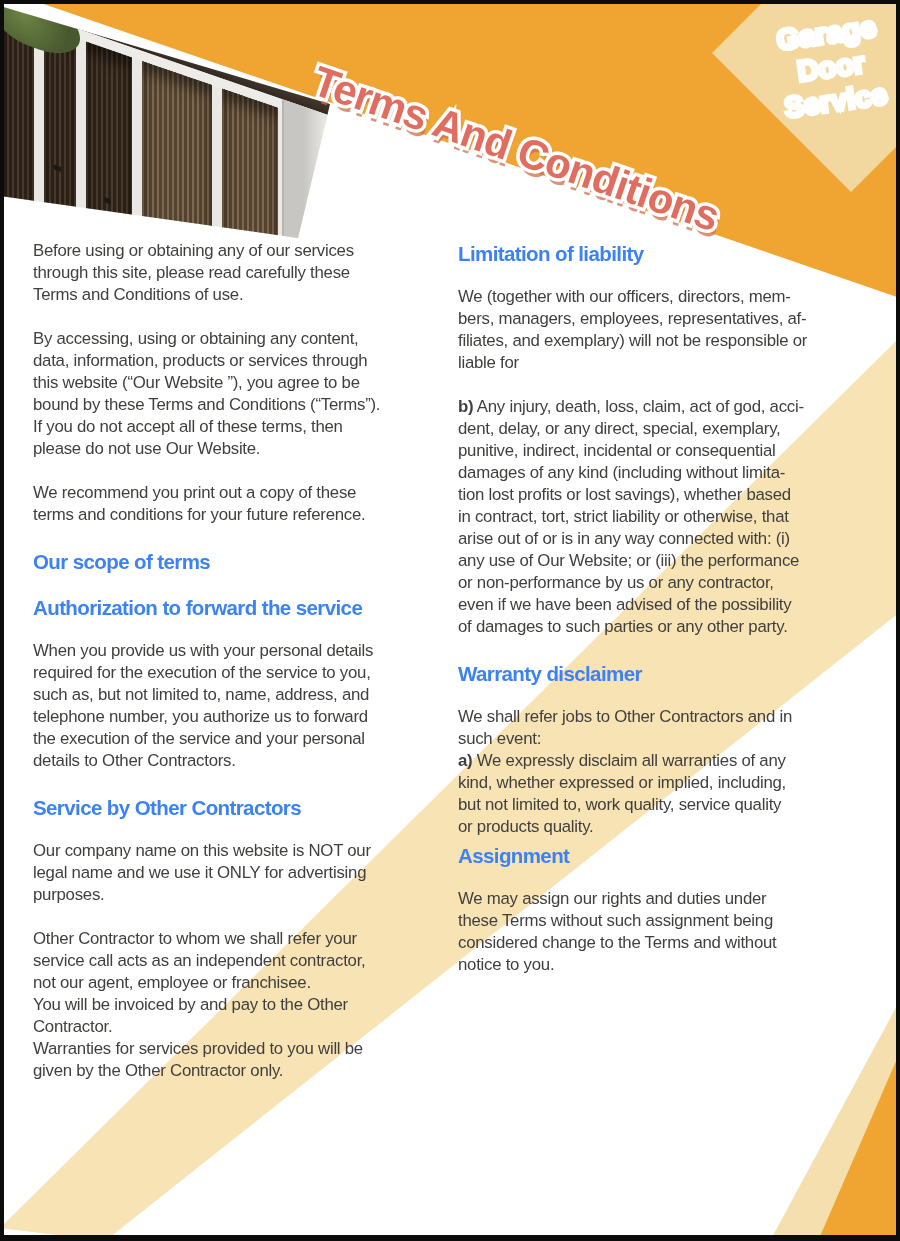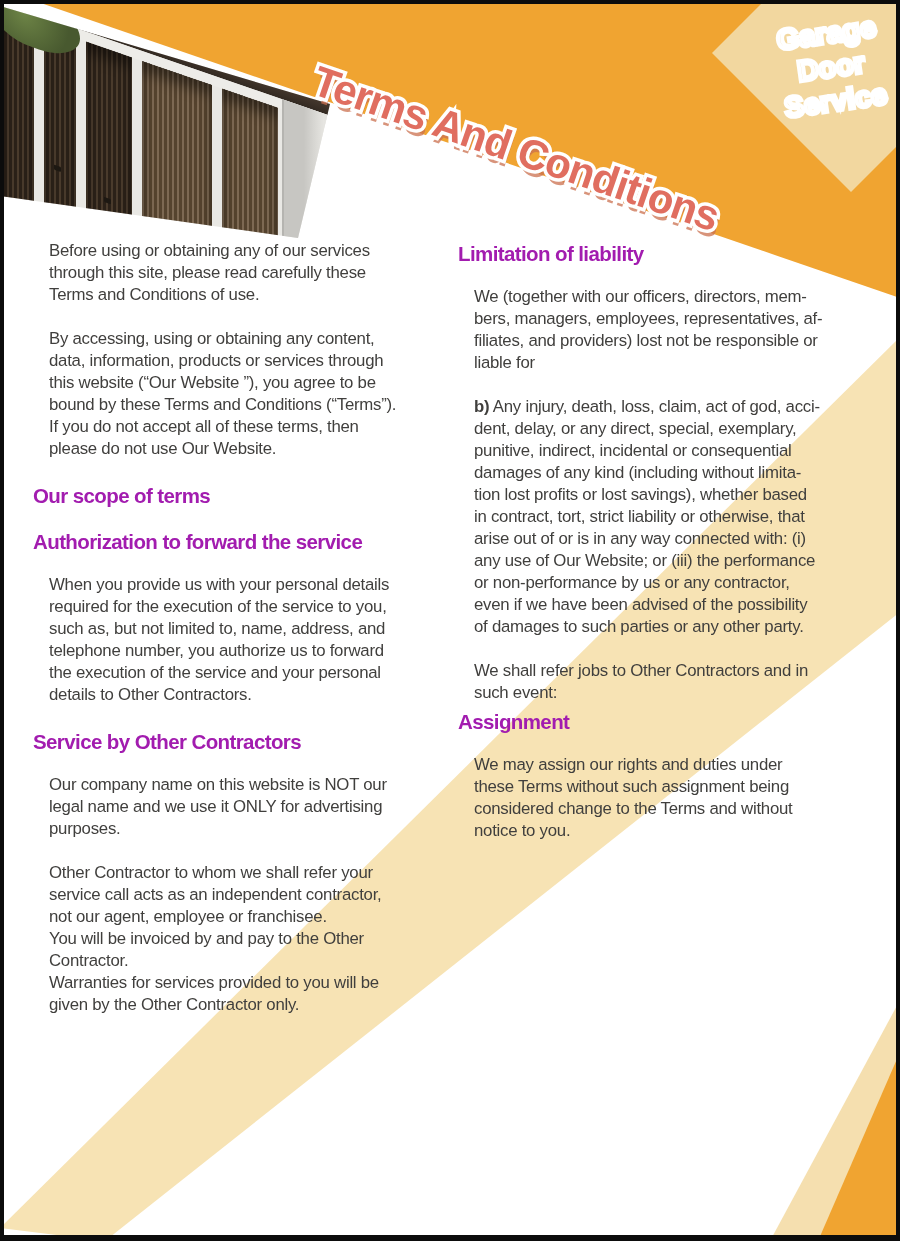--- a/index.html
+++ b/index.html
@@ -54,28 +54,28 @@
     transform:rotate(-8deg); transform-origin:50% 50%;
     font-weight:bold; font-size:29px; line-height:34px; text-align:center;
     color:#F2D79F; -webkit-text-stroke:4px #ffffff;
     white-space:pre;
   }
   
   .col { position:absolute; z-index:5; width:424px; }
   .col-left  { left:33px;  top:240px; }
   .col-right { left:458px; top:236px; }
   .body {
-    margin:0 0 22px 16px; font-size:16.8px; line-height:22px; letter-spacing:-0.25px;
+    margin:0 0 22px 0; font-size:16.8px; line-height:22px; letter-spacing:-0.25px;
     color:#403F3D; white-space:pre;
   }
   .body.tight { margin-bottom:0; }
   .lead { font-weight:bold; }
   .h {
     margin:4px 0 18px 0; font-weight:bold; font-size:20.5px; line-height:28px;
-    letter-spacing:-0.6px; color:#a21caf; white-space:nowrap;
+    letter-spacing:-0.6px; color:#3b82f6; white-space:nowrap;
   }
   
   .frame { position:absolute; inset:0; z-index:10; pointer-events:none;
     border:4px solid #0c0c0c; border-bottom-width:6px; }
 </style>
 </head>
 <body>
 
 <div class="page">
 
@@ -116,20 +116,22 @@
   <div class="col col-left">
     <p class="body">Before using or obtaining any of our services
 through this site, please read carefully these
 Terms and Conditions of use.</p>
     <p class="body">By accessing, using or obtaining any content,
 data, information, products or services through
 this website (“Our Website ”), you agree to be
 bound by these Terms and Conditions (“Terms”).
 If you do not accept all of these terms, then
 please do not use Our Website.</p>
+    <p class="body">We recommend you print out a copy of these
+terms and conditions for your future reference.</p>
     <div class="h">Our scope of terms</div>
     <div class="h">Authorization to forward the service</div>
     <p class="body">When you provide us with your personal details
 required for the execution of the service to you,
 such as, but not limited to, name, address, and
 telephone number, you authorize us to forward
 the execution of the service and your personal
 details to Other Contractors.</p>
     <div class="h">Service by Other Contractors</div>
     <p class="body">Our company name on this website is NOT our
@@ -141,35 +143,40 @@
 You will be invoiced by and pay to the Other
 Contractor.
 Warranties for services provided to you will be
 given by the Other Contractor only.</p>
   </div>
 
   <div class="col col-right">
     <div class="h">Limitation of liability</div>
     <p class="body">We (together with our officers, directors, mem-
 bers, managers, employees, representatives, af-
-filiates, and providers) lost not be responsible or
+filiates, and exemplary) will not be responsible or
 liable for</p>
     <p class="body"><b class="lead">b)</b><span> Any injury, death, loss, claim, act of god, acci-
 dent, delay, or any direct, special, exemplary,
 punitive, indirect, incidental or consequential
 damages of any kind (including without limita-
 tion lost profits or lost savings), whether based
 in contract, tort, strict liability or otherwise, that
 arise out of or is in any way connected with: (i)
 any use of Our Website; or (iii) the performance
 or non-performance by us or any contractor,
 even if we have been advised of the possibility
 of damages to such parties or any other party.</span></p>
+    <div class="h">Warranty disclaimer</div>
     <p class="body tight">We shall refer jobs to Other Contractors and in
 such event:</p>
+    <p class="body tight"><b class="lead">a)</b><span> We expressly disclaim all warranties of any
+kind, whether expressed or implied, including,
+but not limited to, work quality, service quality
+or products quality.</span></p>
     <div class="h">Assignment</div>
     <p class="body">We may assign our rights and duties under
 these Terms without such assignment being
 considered change to the Terms and without
 notice to you.</p>
   </div>
 
   <div class="frame"></div>
 </div>
 

